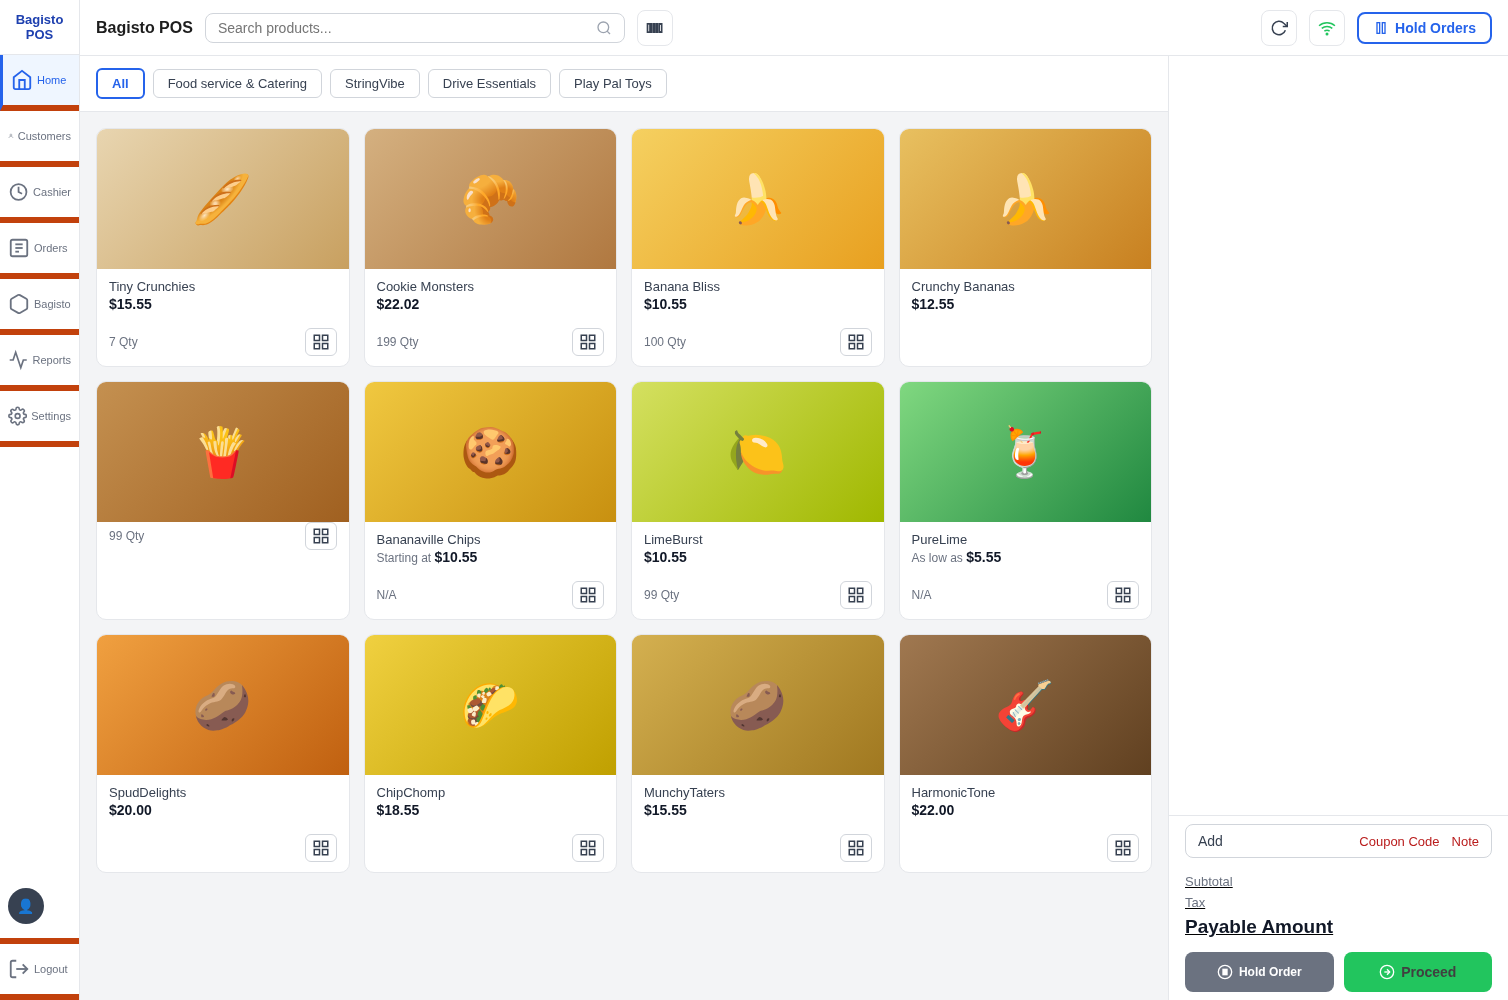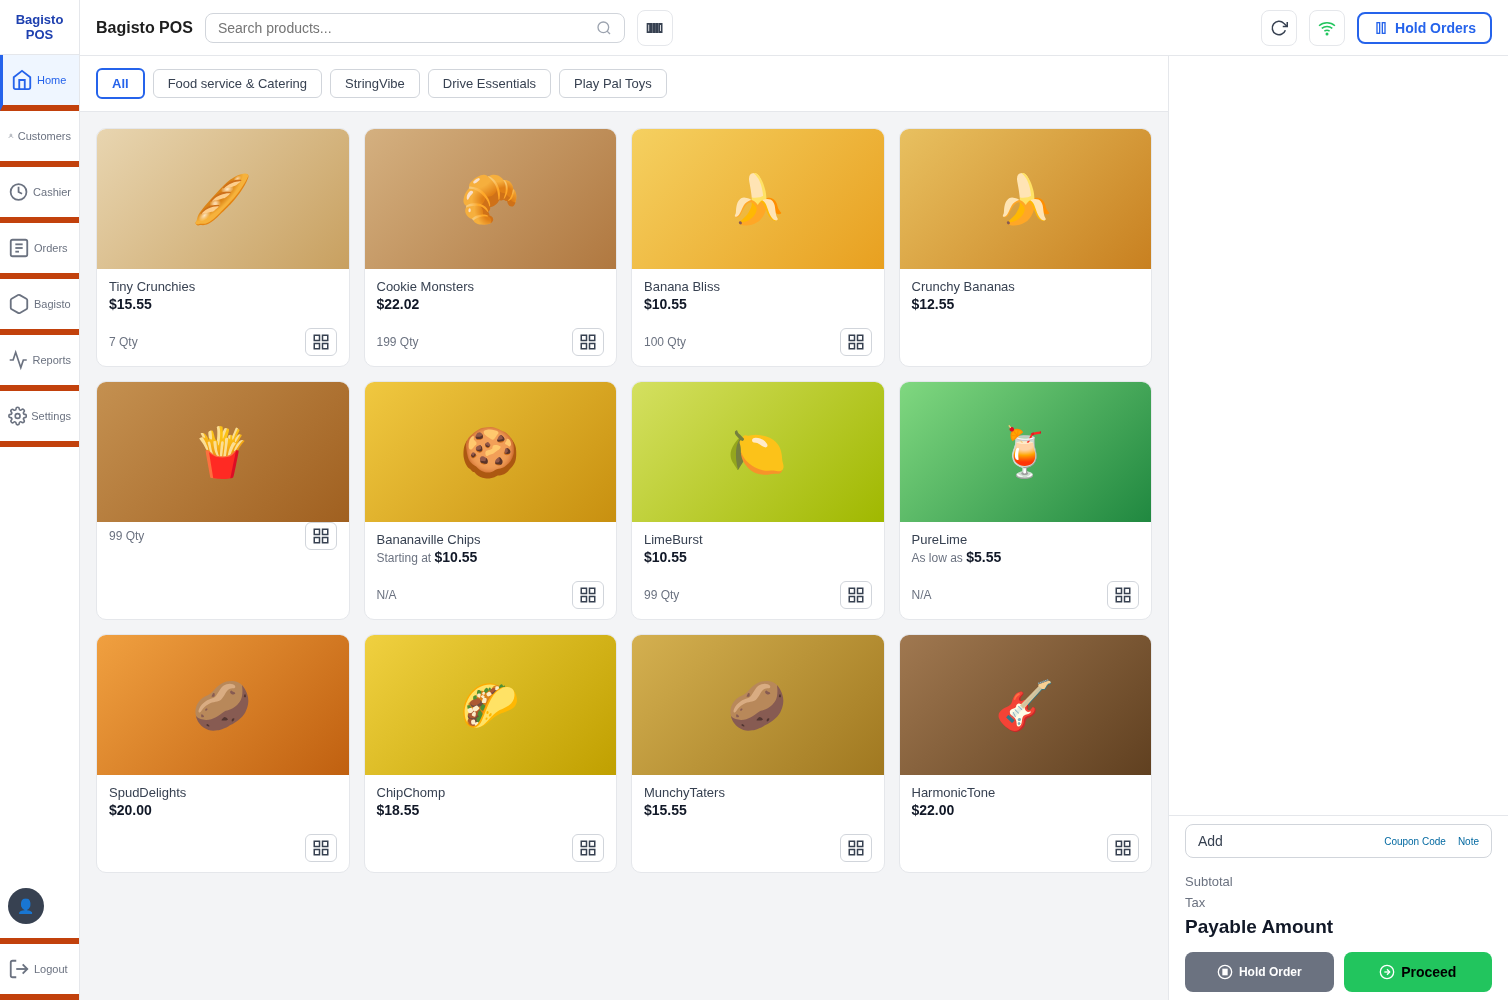--- a/index.html
+++ b/index.html
@@ -302,26 +302,27 @@
     .cart-add-label {
       font-size: 14px;
       color: #374151;
       font-weight: 500;
     }
     .cart-add-links {
       display: flex;
       gap: 12px;
     }
     .cart-link {
-      font-size: 10px;
-      color: #0369a1;
+      font-size: 13px;
+      color: #b91c1c;
       cursor: pointer;
     }
     .cart-totals {
       margin-bottom: 14px;
+      text-decoration: underline;
     }
     .cart-total-row {
       display: flex;
       justify-content: space-between;
       font-size: 13px;
       color: #6b7280;
       margin-bottom: 6px;
     }
     .cart-total-row.payable {
       font-size: 19px;
@@ -345,21 +346,21 @@
       cursor: pointer;
       display: flex;
       align-items: center;
       justify-content: center;
       gap: 6px;
     }
     .proceed-btn {
       flex: 1;
       padding: 12px;
       background: #22c55e;
-      color: #000000;
+      color: #404040;
       border: none;
       border-radius: 8px;
       font-size: 14px;
       font-weight: 600;
       cursor: pointer;
       display: flex;
       align-items: flex-end;
       justify-content: center;
       gap: 6px;
     }

